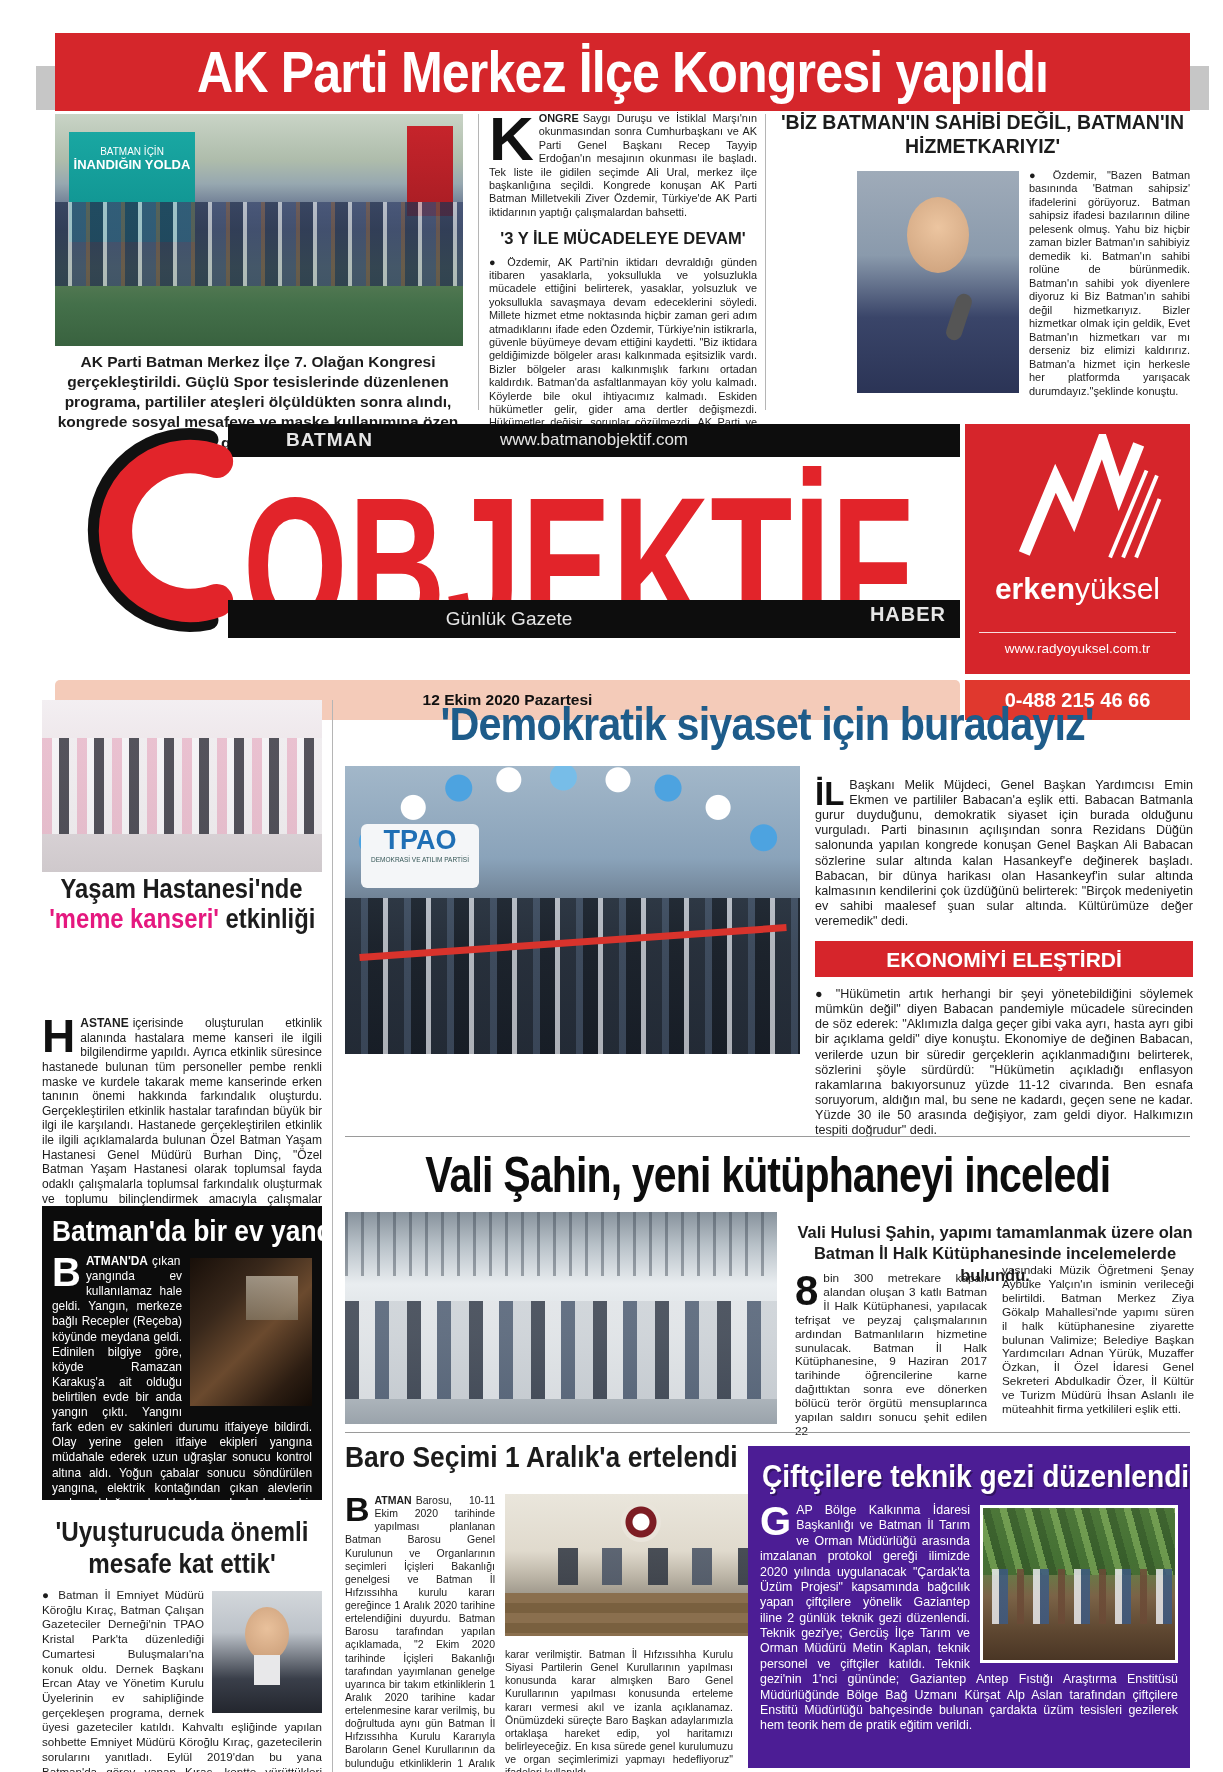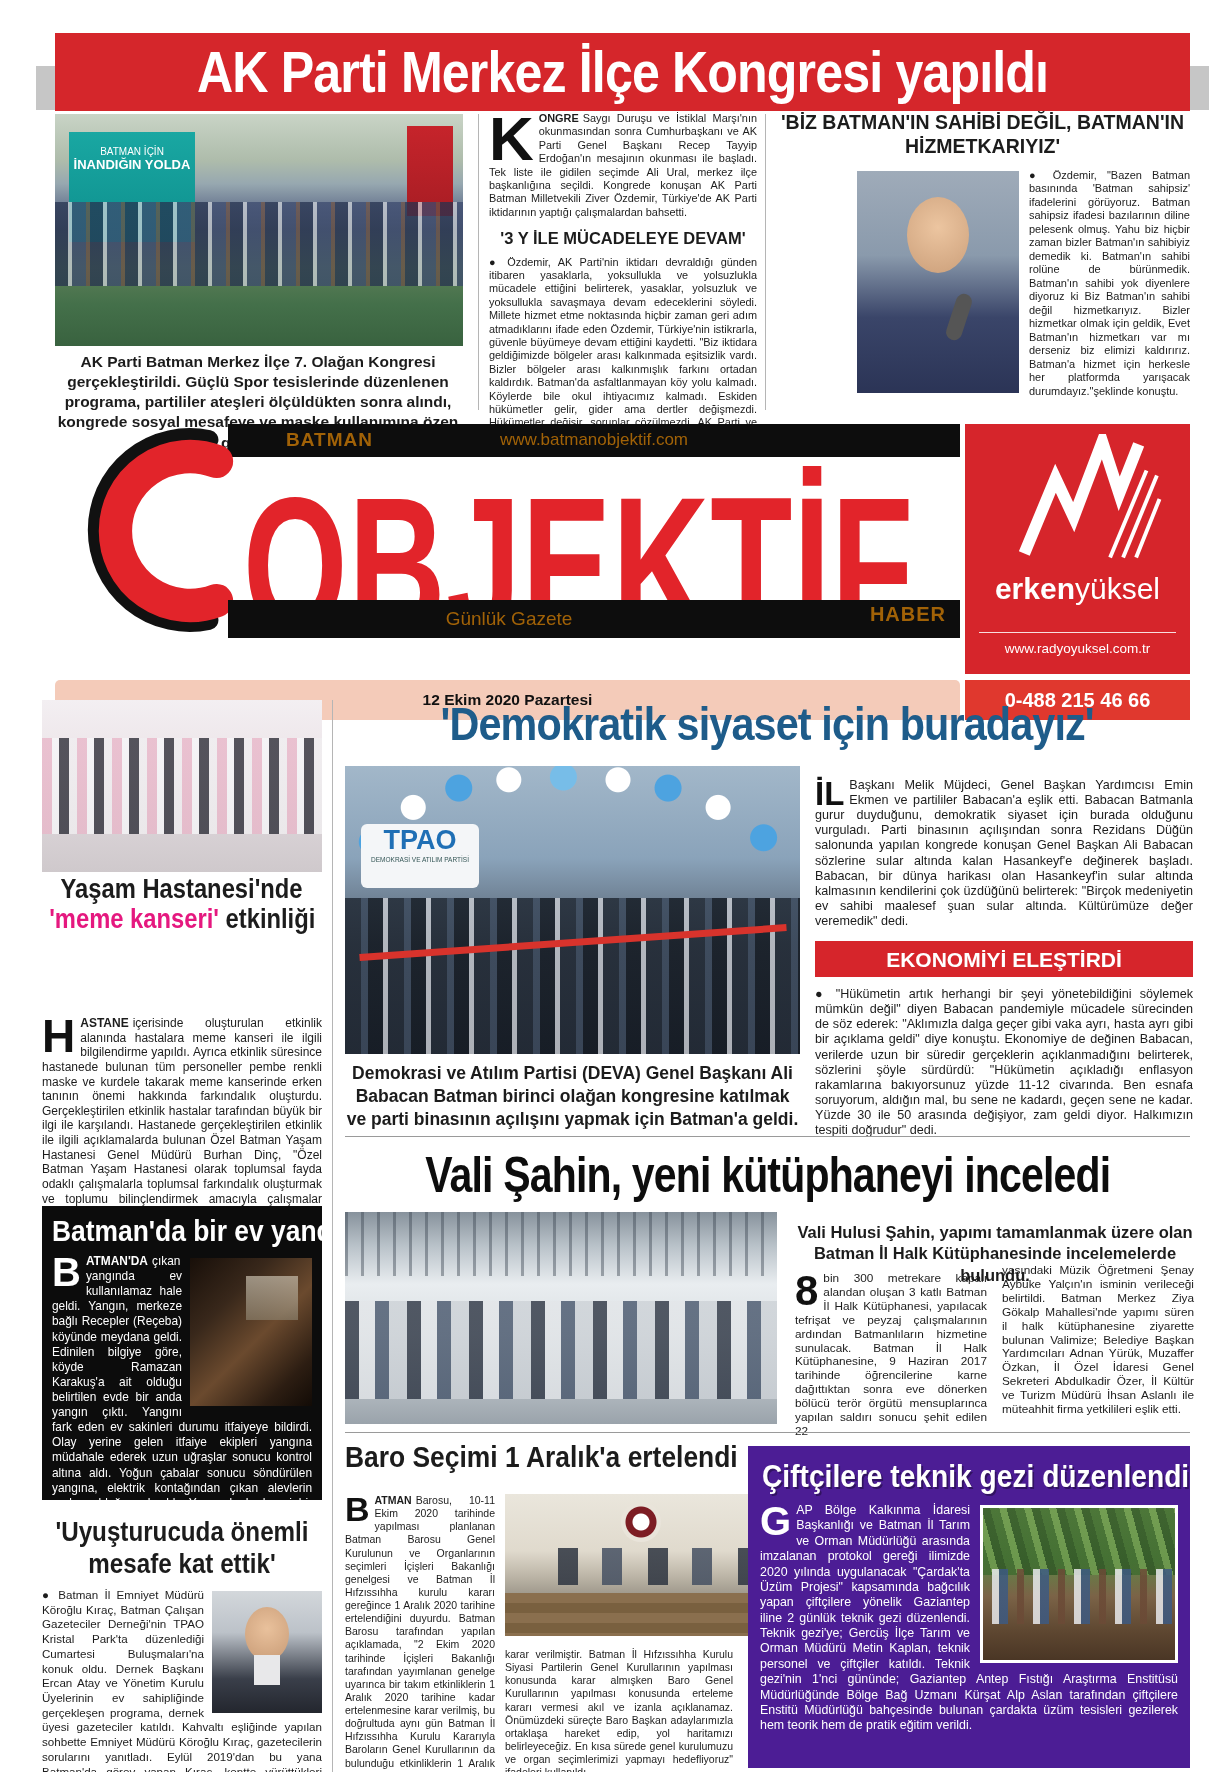--- a/index.html
+++ b/index.html
@@ -25,21 +25,21 @@
   
   .congress-cap{left:48px;top:352px;width:420px;font-weight:bold;font-size:15.5px;line-height:1.3;text-align:center;}
   .kongre{left:489px;top:112px;width:268px;font-size:10.9px;line-height:1.23;}
   .kongre .dc{font-size:62px;}
   .subhead{text-align:center;font-weight:bold;font-size:16.5px;margin:9px 0 7px 0;}
   .quote{left:775px;top:110px;width:415px;font-size:11px;line-height:1.23;}
   .qhead{text-align:center;font-weight:bold;font-size:19.5px;line-height:1.25;margin-bottom:10px;}
   .ph-ozdemir{position:relative;float:left;width:162px;height:222px;margin:2px 10px 4px 82px;}
 
   
-  .mastbar{position:absolute;left:228px;width:732px;background:#0d0d0d;color:#a16207;}
+  .mastbar{position:absolute;left:228px;width:732px;background:#0d0d0d;color:#e5e5e5;}
   .mb-top{top:424px;height:33px;}
   .mb-top .city{position:absolute;left:58px;top:5px;font-weight:bold;font-size:19px;letter-spacing:1px;}
   .mb-top .site{position:absolute;left:0;right:0;top:6px;text-align:center;font-size:17px;}
   .mb-bot{top:600px;height:38px;}
   .mb-bot .tagline{position:absolute;left:0;right:170px;top:8px;text-align:center;font-size:19px;}
   .mb-bot .haber{position:absolute;right:14px;top:3px;font-weight:bold;font-size:20px;letter-spacing:1px;}
   .clogo{position:absolute;left:44px;top:420px;width:196px;height:222px;}
   .obj{position:absolute;left:243px;top:468px;font-weight:bold;font-size:160px;line-height:1;
        color:#e2242a;letter-spacing:1px;transform:scale(.84,1.22);transform-origin:left top;white-space:nowrap;}
   .radyobox{position:absolute;left:965px;top:424px;width:225px;height:250px;background:#d6252b;color:#fff;}
@@ -287,21 +287,20 @@
   </div>
   <div class="photo ph-deva" style="left:345px;top:766px;width:455px;height:288px;">
     <div class="dv-balloons"></div>
     <div class="dv-sign">
       <div class="big">TPAO</div>
       <div class="small">DEMOKRASİ VE ATILIM PARTİSİ</div>
     </div>
     <div class="dv-people"></div>
     <div class="dv-ribbon"></div>
   </div>
-  <div class="abs deva-cap">Demokrasi ve Atılım Partisi (DEVA) Genel Başkanı Ali Babacan Batman birinci olağan kongresine katılmak ve parti binasının açılışını yapmak için Batman'a geldi.</div>
 
   <div class="abs ilcol">
     <p class="jt"><span class="dc">İL</span><span>Başkanı Melik Müjdeci, Genel Başkan Yardımcısı Emin Ekmen ve partililer Babacan'a eşlik etti. Babacan Batmanla gurur duyduğunu, demokratik siyaset için burada olduğunu vurguladı. Parti binasının açılışından sonra Rezidans Düğün salonunda yapılan kongrede konuşan Genel Başkan Ali Babacan sözlerine sular altında kalan Hasankeyf'e değinerek başladı. Babacan, bir dünya harikası olan Hasankeyf'in sular altında kalmasının kendilerini çok üzdüğünü belirterek: "Birçok medeniyetin ev sahibi maalesef şuan sular altında. Kültürümüze değer veremedik" dedi.</span></p>
     <div class="econbox">
       <span>EKONOMİYİ ELEŞTİRDİ</span>
     </div>
     <p class="jt">● "Hükümetin artık herhangi bir şeyi yönetebildiğini söylemek mümkün değil" diyen Babacan pandemiyle mücadele sürecinden de söz ederek: "Aklımızla dalga geçer gibi vaka ayrı, hasta ayrı gibi bir açıklama geldi" diye konuştu. Ekonomiye de değinen Babacan, verilerde uzun bir süredir gerçeklerin açıklanmadığını belirterek, sözlerini şöyle sürdürdü: "Hükümetin açıkladığı enflasyon rakamlarına bakıyorsunuz yüzde 11-12 civarında. Ben esnafa soruyorum, aldığın mal, bu sene ne kadardı, geçen sene ne kadar. Yüzde 30 ile 50 arasında değişiyor, zam geldi diyor. Halkımızın tespiti doğrudur" dedi.</p>
   </div>
 
   <div class="hrule" style="left:345px;top:1136px;width:845px;"></div>

